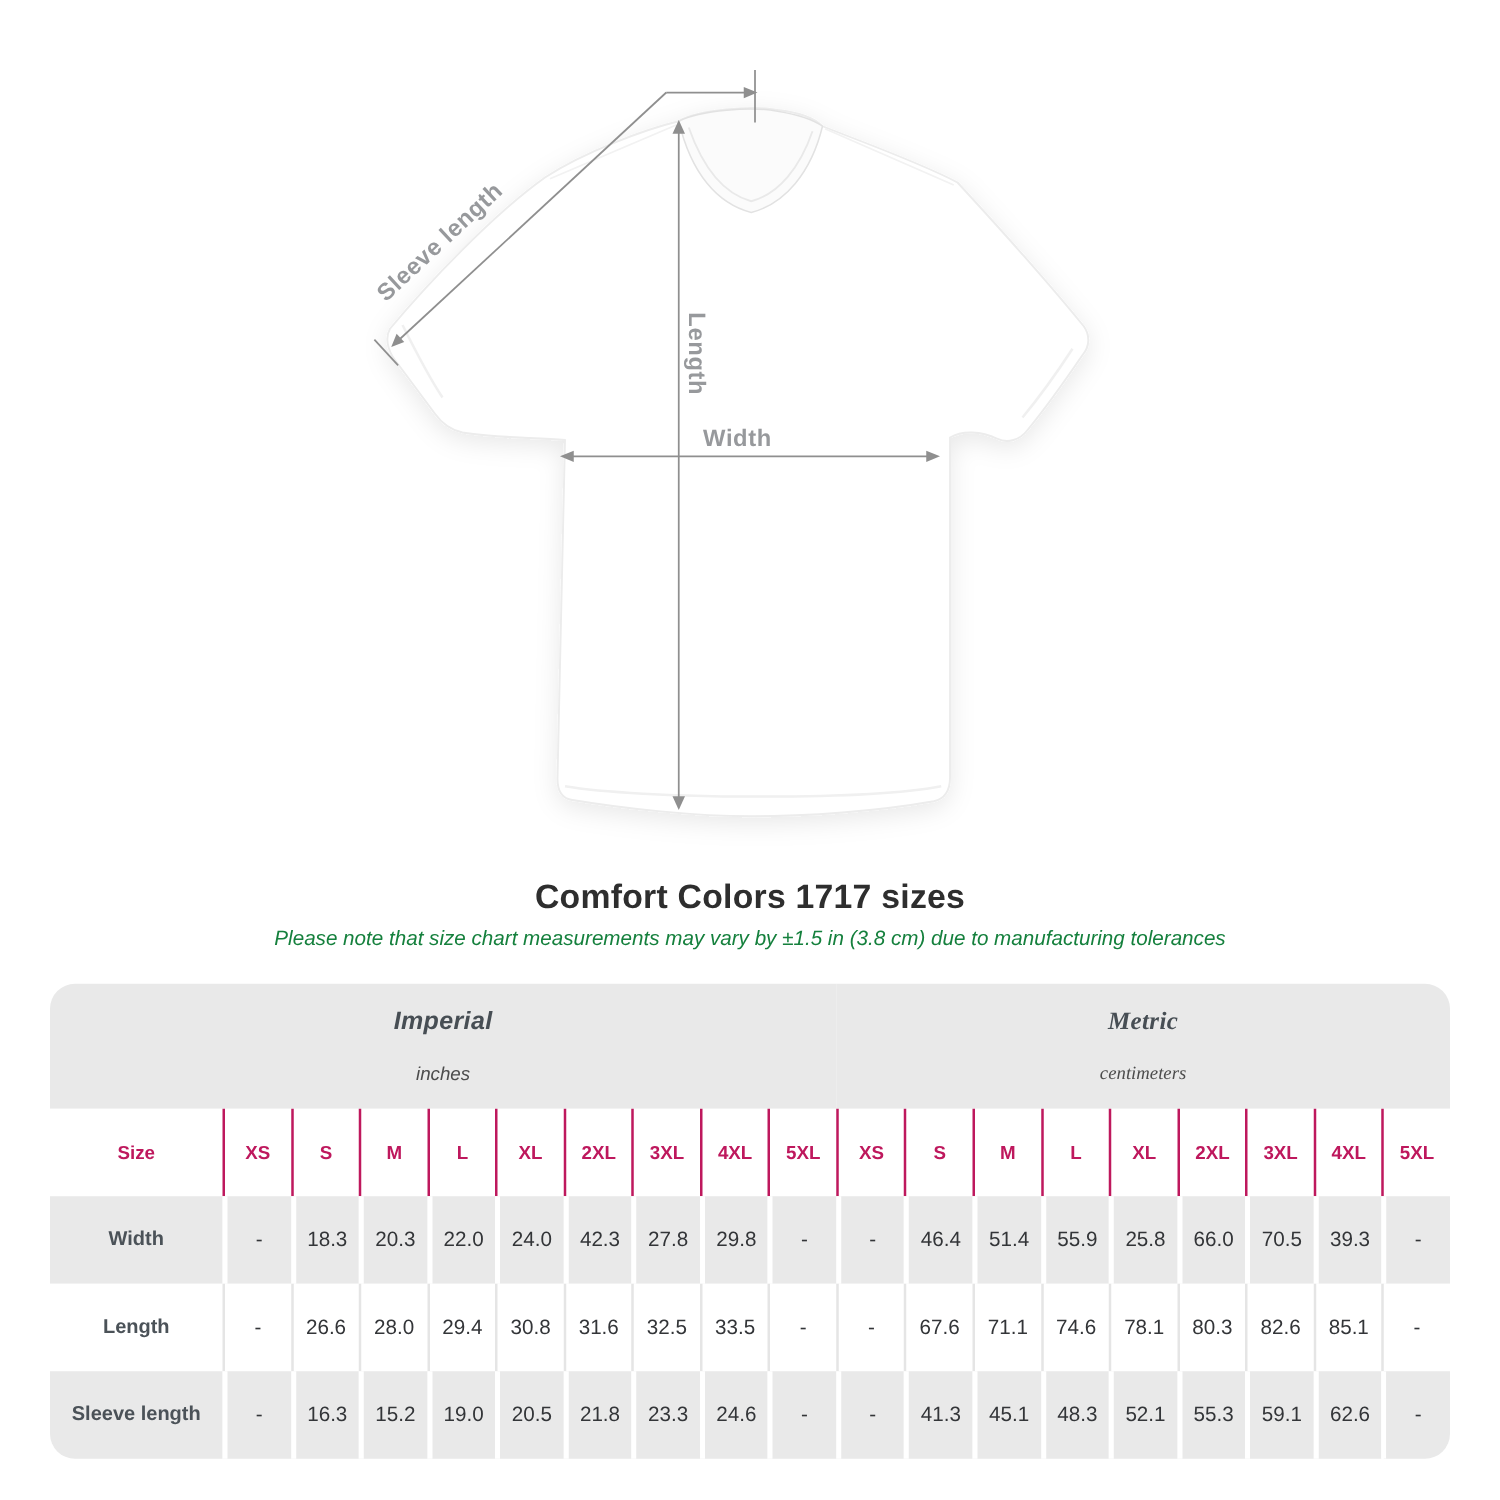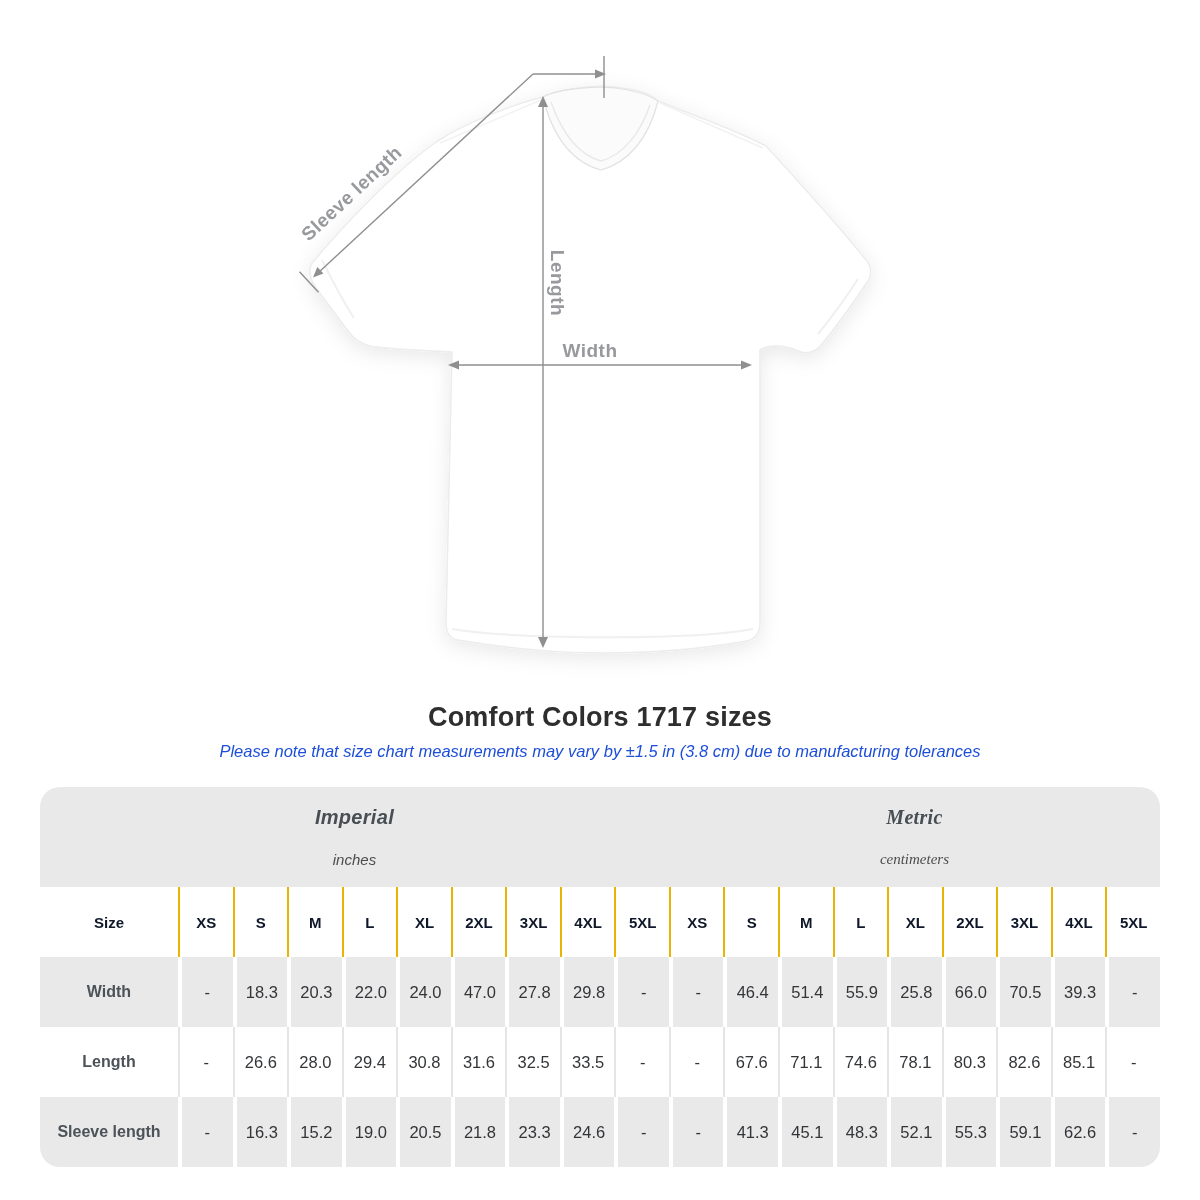--- a/index.html
+++ b/index.html
@@ -8,33 +8,33 @@
   
   .figure-svg{position:absolute;top:0;left:0;}
   .meas-line{stroke:#8f8f8f;stroke-width:1.4;fill:none;}
   .meas-head{fill:#8f8f8f;stroke:none;}
   .meas-label{fill:#97999c;font-family:"Liberation Sans",sans-serif;font-size:19px;
               font-weight:bold;letter-spacing:.5px;}
   
   .chart-title{position:absolute;top:702px;left:0;width:1200px;text-align:center;
                font-size:27px;font-weight:bold;color:#2e2e2e;letter-spacing:.2px;}
   .chart-note{position:absolute;top:742px;left:0;width:1200px;text-align:center;
-              font-size:16.5px;font-style:italic;color:#1d4ed8;}
+              font-size:16.5px;font-style:italic;color:#15803d;}
   
   table.size-table{position:absolute;top:787px;left:40px;width:1120px;
                    border-collapse:separate;border-spacing:0;table-layout:fixed;}
   .size-table td,.size-table th{text-align:center;vertical-align:middle;padding:0;}
   col.c-label{width:138px;}
   .band{height:100px;background:#e9e9e9;}
   .band-l{border-top-left-radius:20px;}
   .band-r{border-top-right-radius:20px;font-family:Liberation Serif, serif;}
   .unit-title{font-size:20px;font-weight:bold;font-style:italic;color:#474e54;letter-spacing:.3px;}
   .unit-sub{font-size:15px;font-style:italic;color:#4c4c4c;margin-top:22px;}
-  tr.r-sizes th{height:70px;background:#ffffff;font-size:15px;font-weight:bold;color:#0f172a;}
-  tr.r-sizes th + th{border-left:2px solid #eab308;}
+  tr.r-sizes th{height:70px;background:#ffffff;font-size:15px;font-weight:bold;color:#be185d;}
+  tr.r-sizes th + th{border-left:2px solid #be185d;}
   .lbl{font-size:16px;font-weight:bold;color:#4b5258;}
   .val{font-size:16.5px;font-weight:normal;color:#333538;}
   tr.r-white td{height:70px;background:#ffffff;}
   tr.r-white td + td{border-left:2px solid #e5e5e5;}
   tr.r-gray td{height:70px;background:#e9e9e9;}
   tr.r-gray td + td{border-left:4px solid #ffffff;}
   tr.r-last td:first-child{border-bottom-left-radius:20px;}
   tr.r-last td:last-child{border-bottom-right-radius:20px;}
 </style>
 </head>
@@ -168,21 +168,21 @@
         <th>5XL</th>
       </tr>
 
       <tr class="r-gray">
         <td class="lbl">Width</td>
         <td class="val">-</td>
         <td class="val">18.3</td>
         <td class="val">20.3</td>
         <td class="val">22.0</td>
         <td class="val">24.0</td>
-        <td class="val">47.0</td>
+        <td class="val">42.3</td>
         <td class="val">27.8</td>
         <td class="val">29.8</td>
         <td class="val">-</td>
         <td class="val">-</td>
         <td class="val">46.4</td>
         <td class="val">51.4</td>
         <td class="val">55.9</td>
         <td class="val">25.8</td>
         <td class="val">66.0</td>
         <td class="val">70.5</td>

